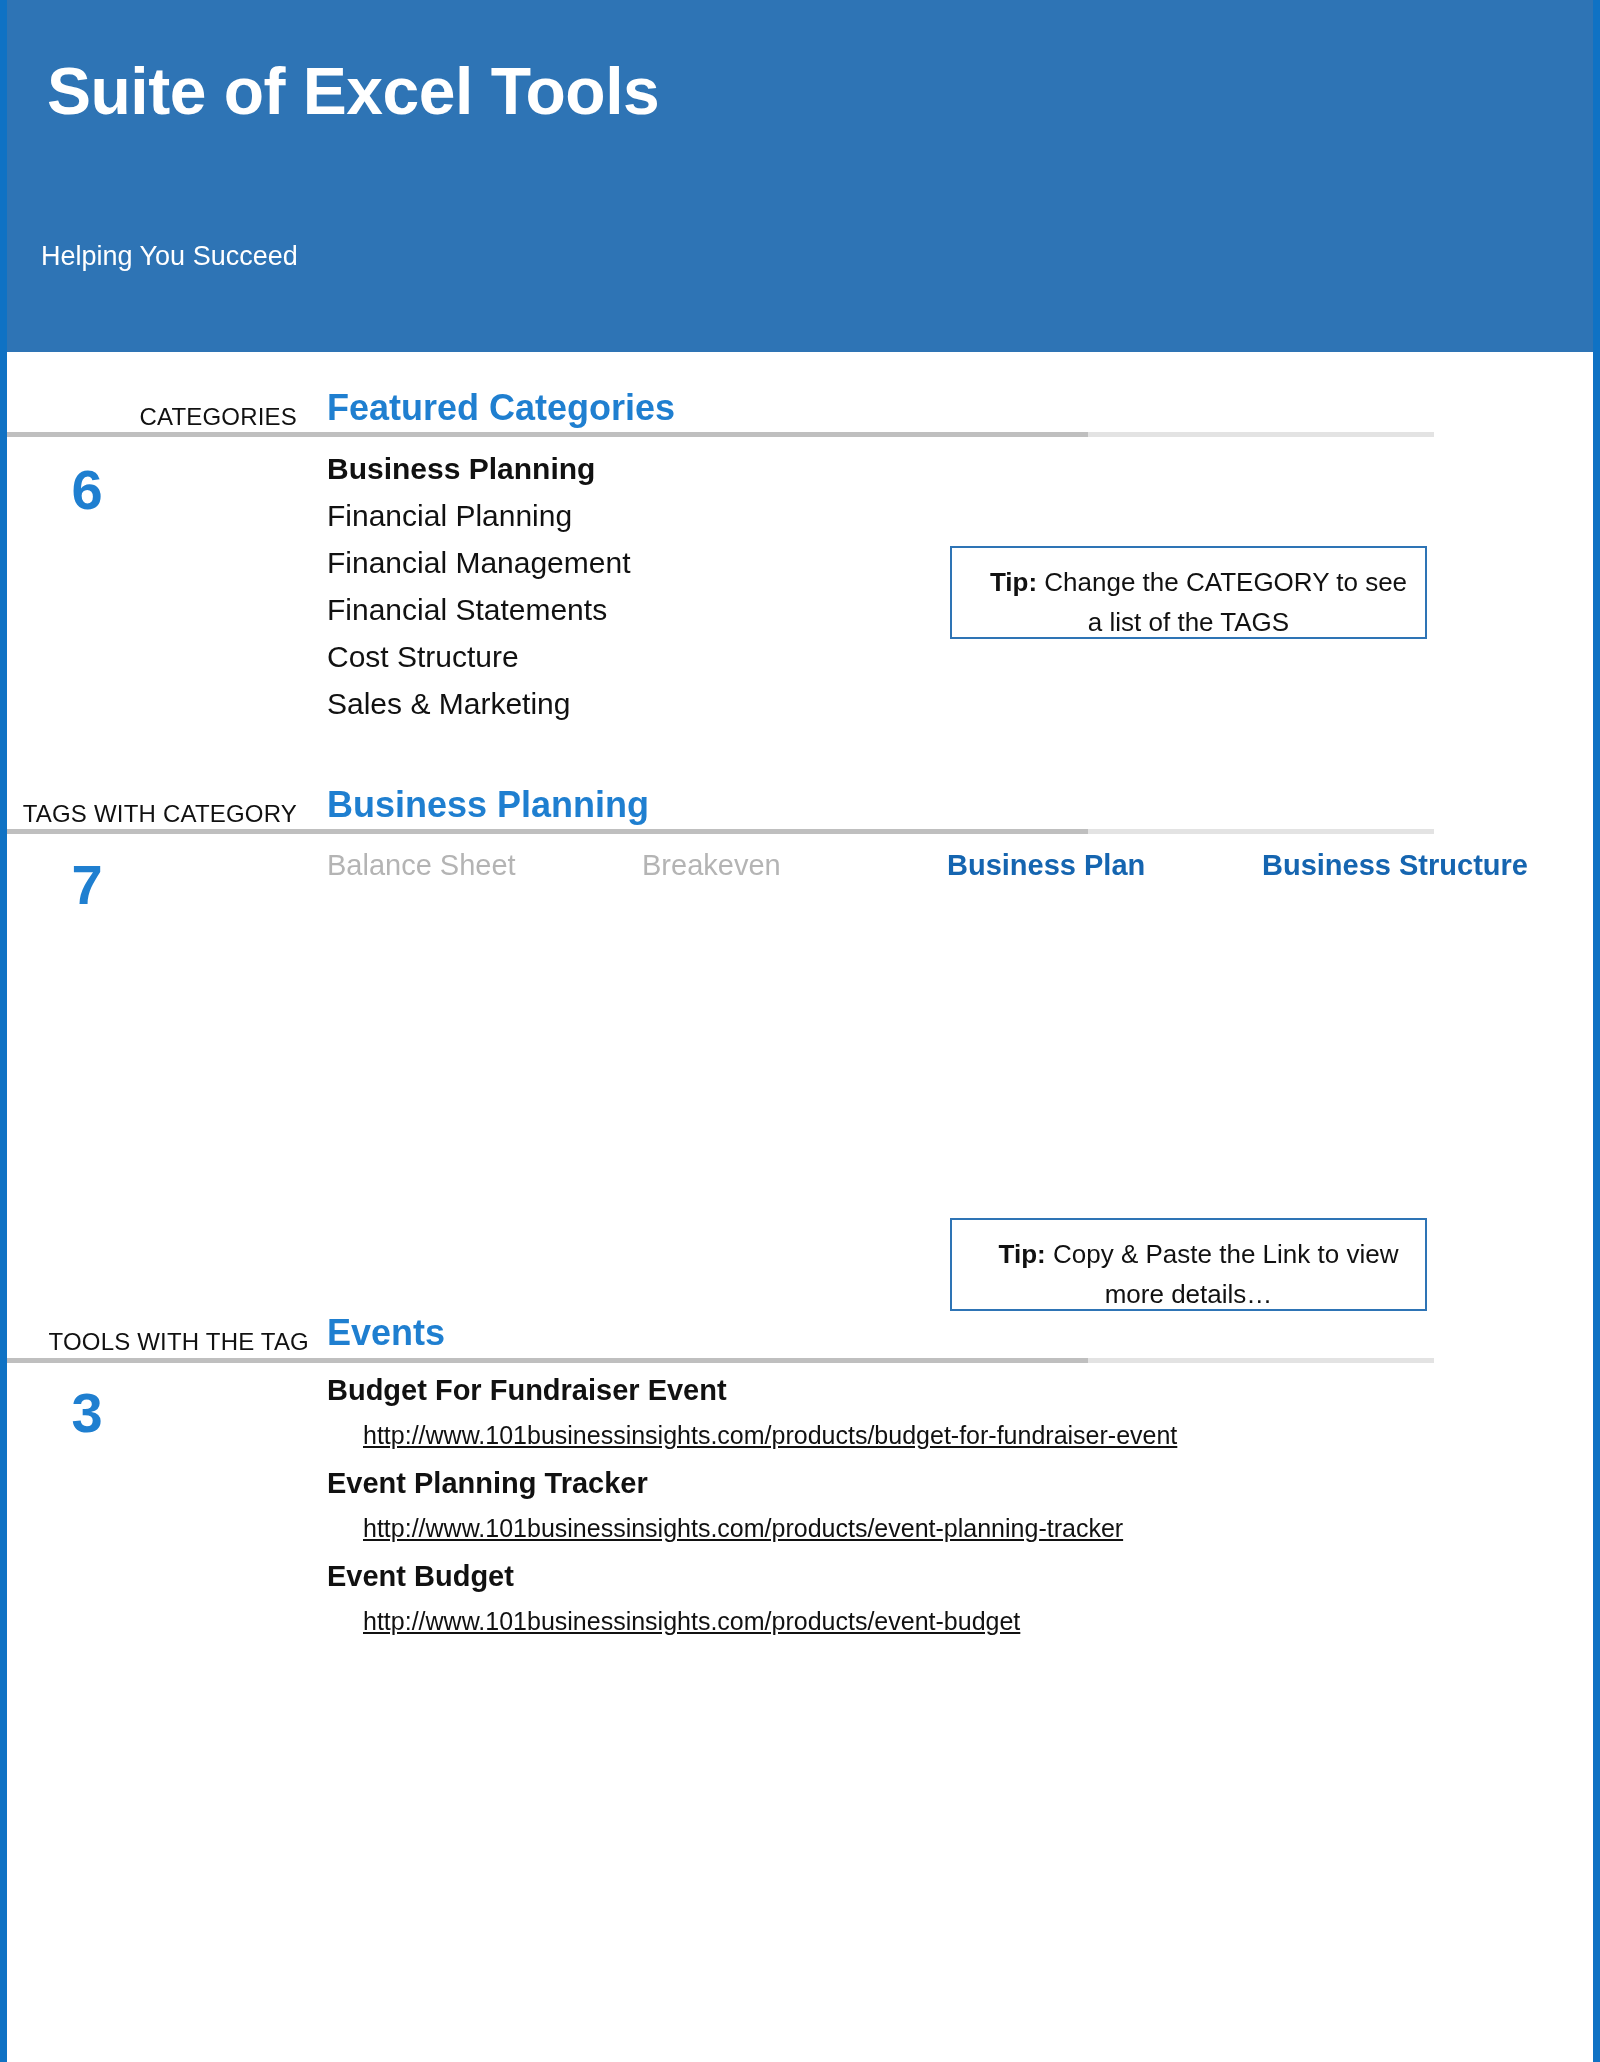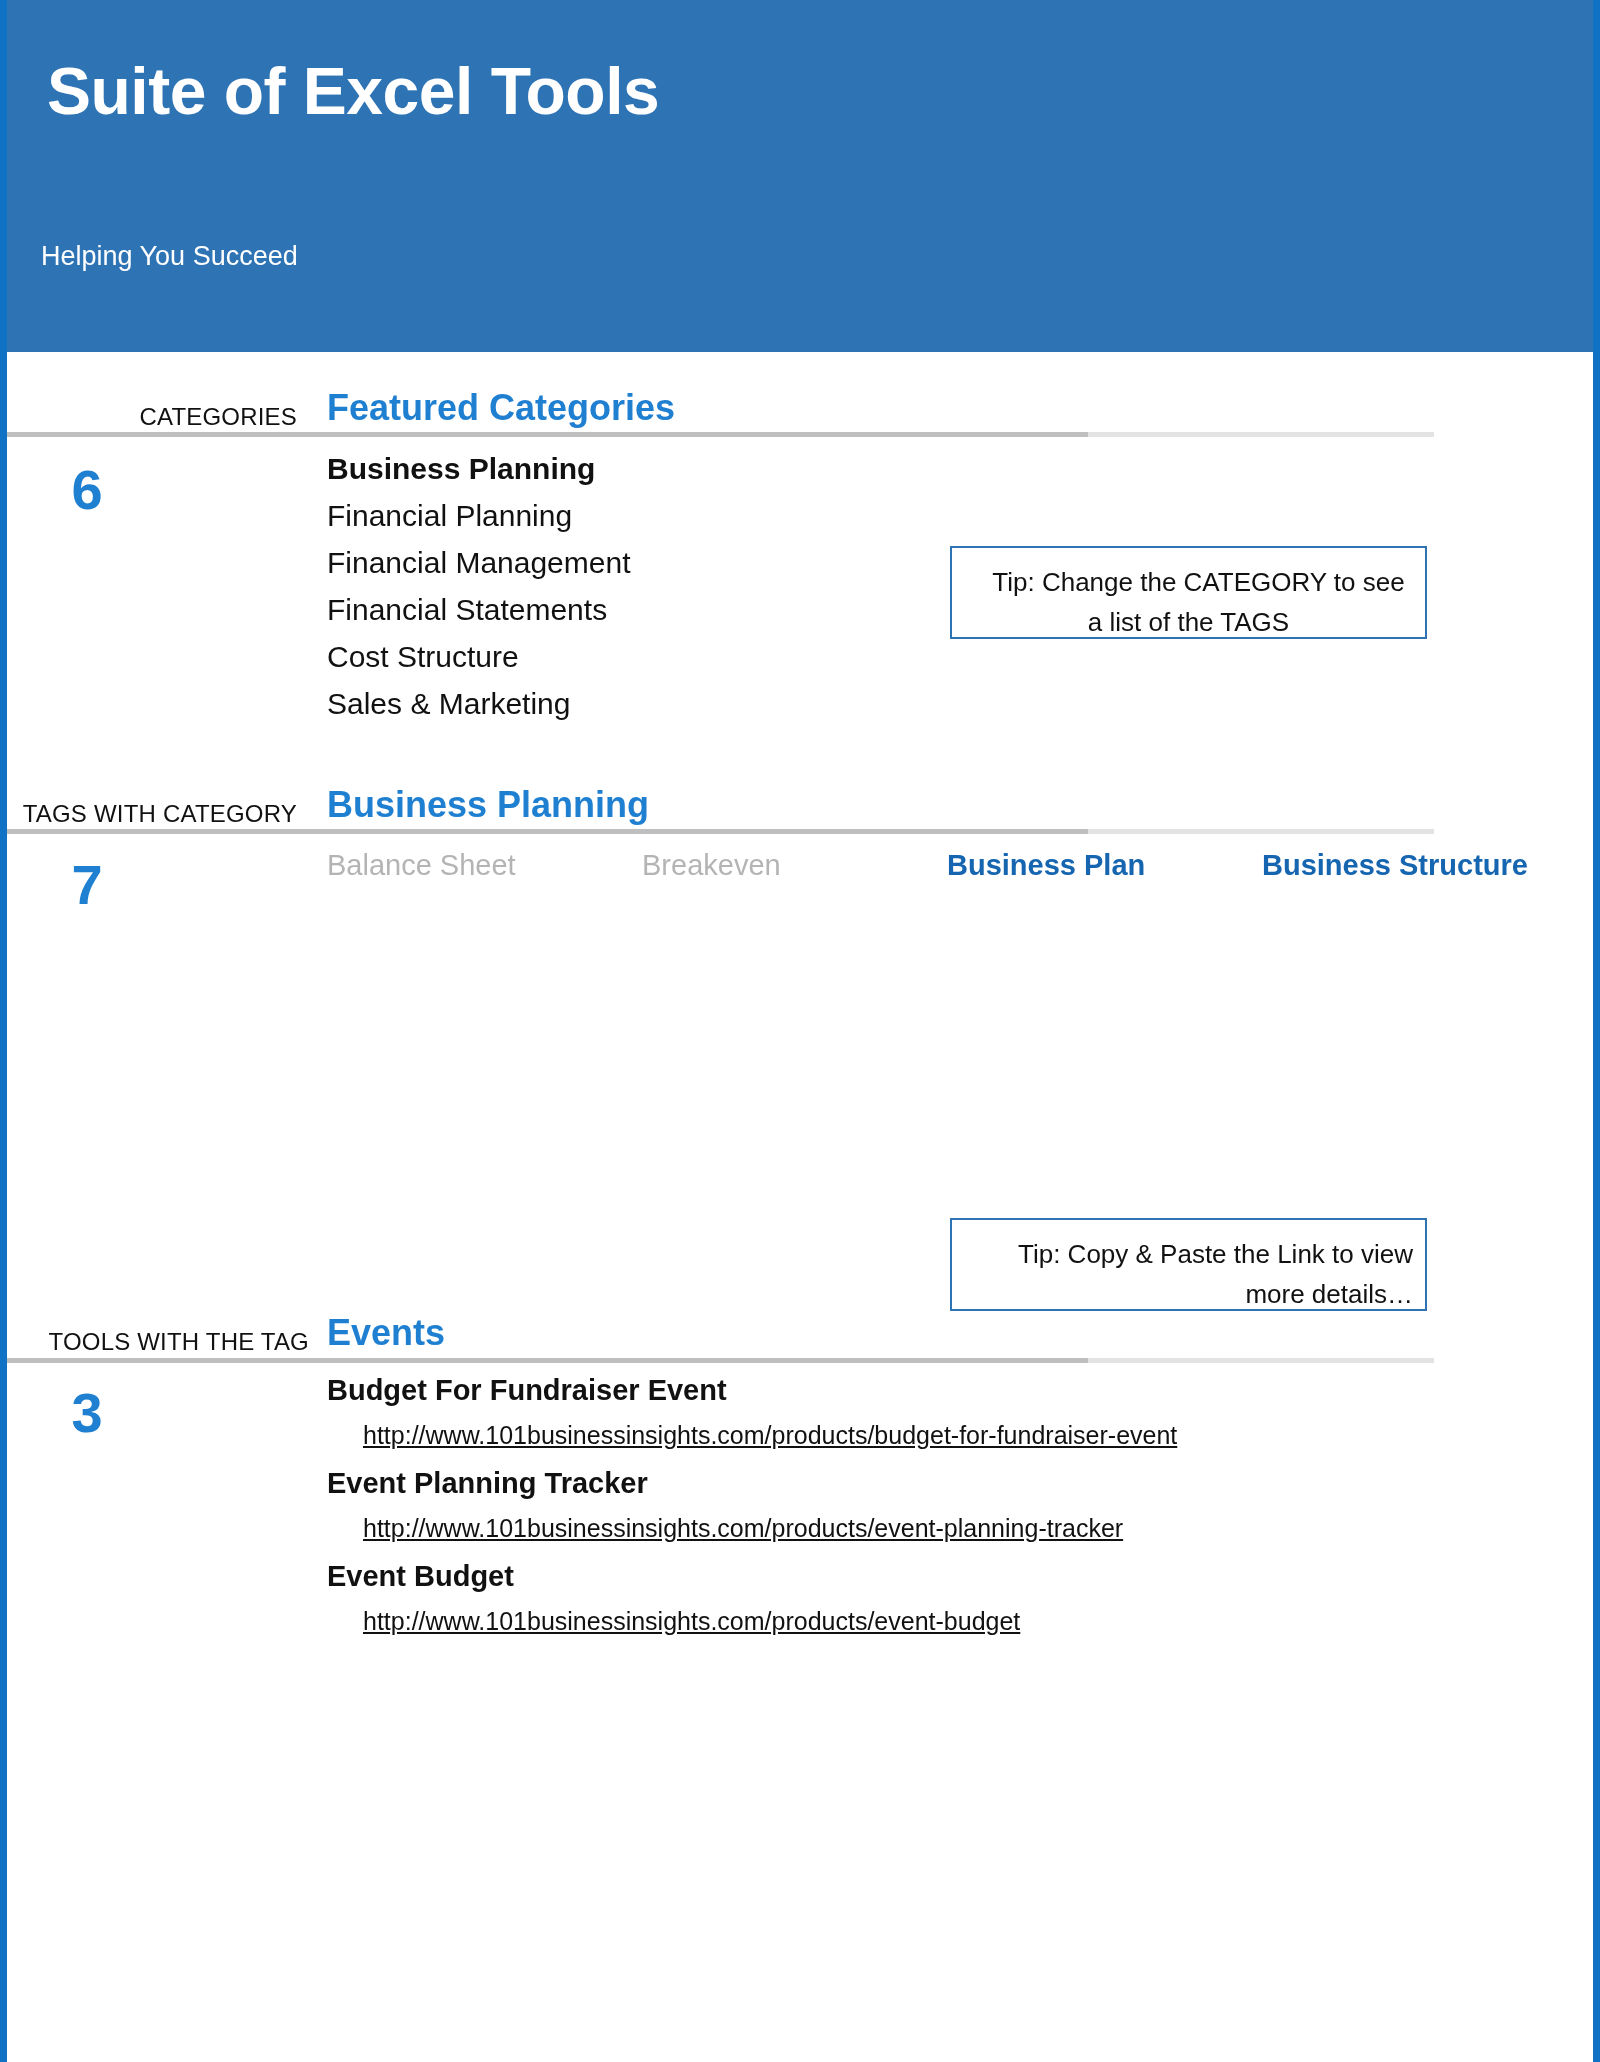--- a/index.html
+++ b/index.html
@@ -127,21 +127,21 @@
     position: absolute;
     border: 2px solid #2e74b5;
     background: #ffffff;
     box-sizing: border-box;
     text-align: center;
     color: #111111;
     font-size: 26px;
     line-height: 40px;
     padding: 14px 12px 12px 12px;
   }
-  .tip-box b { font-weight: normal; margin-left: 20px; }
+  .tip-box b { font-weight: bold; margin-left: 20px; }
 
   
   .tag-grid {
     position: absolute;
     left: 320px;
     top: 0;
     width: 1130px;
     display: grid;
     grid-template-columns: 315px 305px 315px 195px;
     grid-auto-rows: 47px;
@@ -231,21 +231,21 @@
     <div class="big-count" style="top:857px;">7</div>
 
     <div class="tag-grid" style="top:842px;">
       <div class="tag">Balance Sheet</div>
       <div class="tag">Breakeven</div>
       <div class="tag selected">Business Plan</div>
       <div class="tag selected">Business Structure</div>
 
     </div>
 
-    <div class="tip-box" style="left:943px; top:1218px; width:477px; height:93px;text-align:right;">
+    <div class="tip-box" style="left:943px; top:1218px; width:477px; height:93px;">
       <b>Tip:</b><span> Copy &amp; Paste the Link to view more details…</span>
     </div>
   </div>
 
   <div class="section">
 
     <div class="section-kicker" style="top:1328px;margin-left:12px;">TOOLS WITH THE TAG</div>
 
     <div class="section-heading" style="top:1315px;">Events</div>
 

